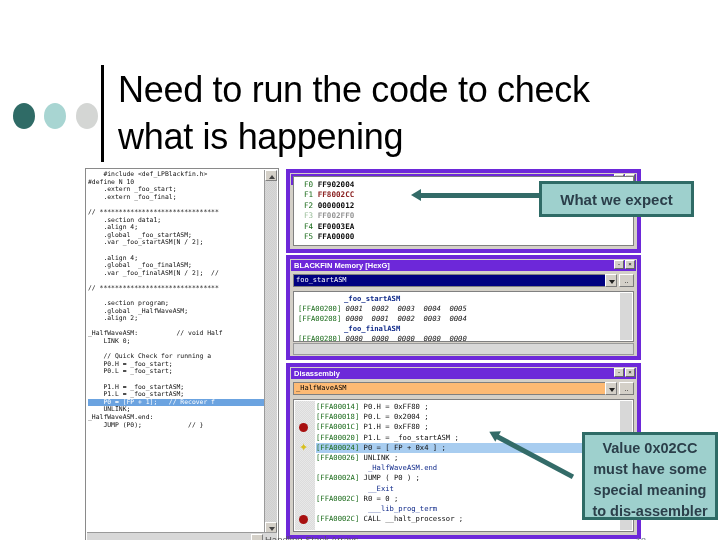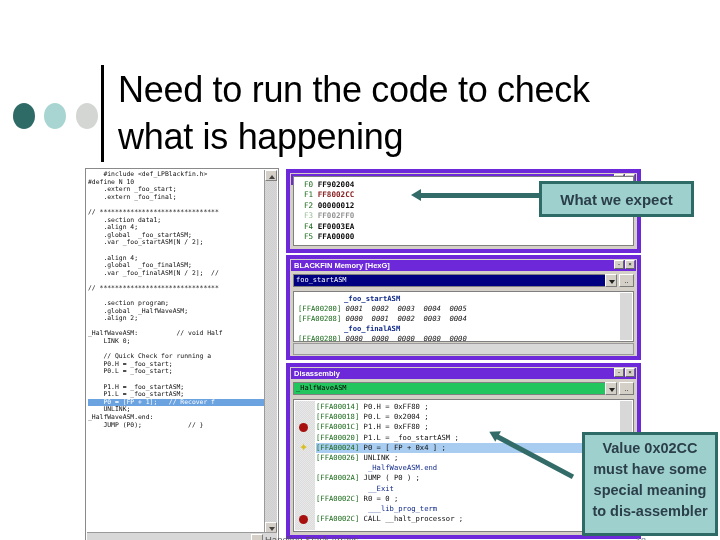--- a/index.html
+++ b/index.html
@@ -78,21 +78,21 @@
     position:absolute;left:1px;top:1px;right:1px;height:11px;
     background:#6d28d9;color:#fff;font-size:7.5px;line-height:11px;
     font-weight:bold;padding-left:3px;box-sizing:border-box;white-space:nowrap;
     font-family:"Liberation Sans", sans-serif;filter:blur(0.2px);
   }
   .win-btns{position:absolute;right:2px;top:1px;height:11px;display:flex;gap:1px;}
   .wb{width:10px;height:9px;background:#d4d0c8;border:1px solid #fff;border-right-color:#666;border-bottom-color:#666;box-sizing:border-box;font-size:6px;line-height:7px;text-align:center;color:#000;}
 
   .combo-row{position:absolute;left:3px;right:3px;height:13px;padding-left:8px;}
   .combo{
-    position:absolute;left:0;right:17px;top:0;height:13px;background:#22c55e;
+    position:absolute;left:0;right:17px;top:0;height:13px;background:#fdba74;
     border:1px solid #808080;border-right:none;box-sizing:border-box;
     font-size:7px;line-height:11px;color:#000;padding-left:2px;white-space:nowrap;
     font-family:"DejaVu Sans Mono", monospace;
   }
   .combo.sel-text{background:#000080;color:#fff;}
   .combo-arrow{
     position:absolute;right:17px;top:0;width:12px;height:13px;background:#d4d0c8;
     border:1px solid #fff;border-right-color:#7a7a7a;border-bottom-color:#7a7a7a;box-sizing:border-box;
   }
   .combo-arrow i{position:absolute;left:3px;top:5px;width:0;height:0;border-left:3px solid transparent;border-right:3px solid transparent;border-top:4px solid #222;}
@@ -147,21 +147,21 @@
   .pc{position:absolute;left:4px;width:9px;height:9px;color:#d8c020;font-size:11px;line-height:9px;text-align:center;}
   .dis-vsb{position:absolute;right:1px;top:1px;width:12px;bottom:1px;background:#d8d8d8;}
 
   
   .callout{
     position:absolute;background:#9ed0cd;border:3px solid #2f6b66;box-sizing:border-box;
     color:#2b3f4a;font-weight:bold;text-align:center;
     font-family:"Liberation Sans", sans-serif;
   }
   #callout-expect{left:539px;top:141px;width:155px;height:36px;font-size:15px;line-height:31px;}
-  #callout-value{left:582px;top:392px;width:136px;height:104px;font-size:14.5px;line-height:21px;padding-top:3px;}
+  #callout-value{left:582px;top:392px;width:136px;height:88px;font-size:14.5px;line-height:21px;padding-top:3px;}
 
   .arrow-long{position:absolute;left:420px;top:153px;width:120px;height:5px;background:#336b68;}
   .arrow-long:before{content:"";position:absolute;left:-9px;top:-4px;width:0;height:0;
     border-top:6.5px solid transparent;border-bottom:6.5px solid transparent;border-right:10px solid #336b68;}
   .arrow-diag{position:absolute;left:497px;top:394px;width:86px;height:5px;background:#336b68;
     transform-origin:left center;transform:rotate(28deg);}
   .arrow-diag:before{content:"";position:absolute;left:-9px;top:-4px;width:0;height:0;
     border-top:6.5px solid transparent;border-bottom:6.5px solid transparent;border-right:10px solid #336b68;}
 
   

